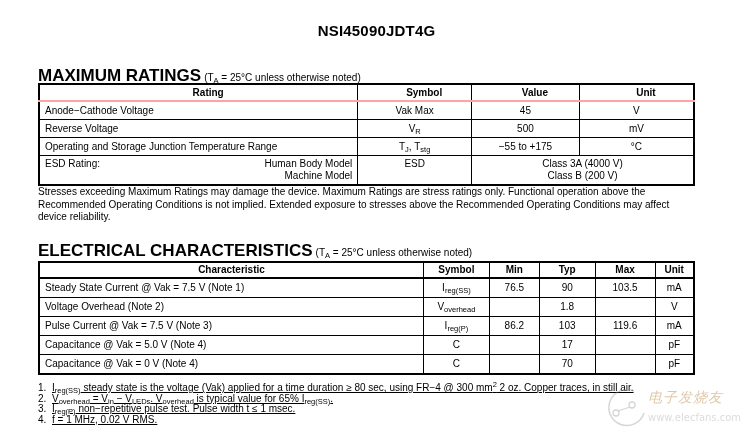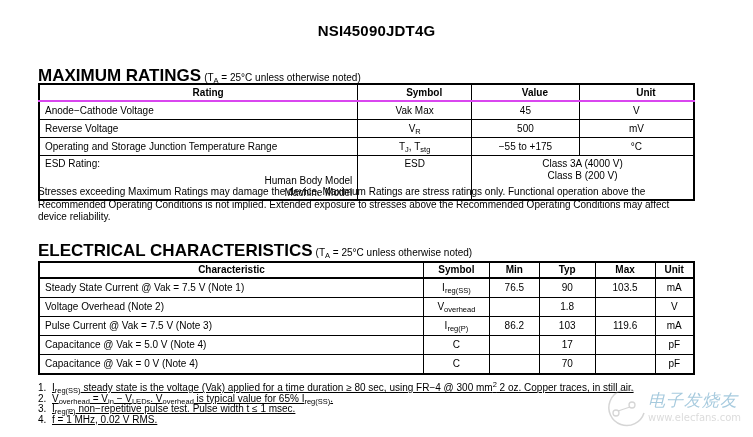--- a/index.html
+++ b/index.html
@@ -12,32 +12,32 @@
   .heading .cond { font-size: 10px; }
   sub { font-size: 7.5px; vertical-align: -2px; line-height: 0; }
   sup { font-size: 7.5px; vertical-align: 4px; line-height: 0; }
   table { position: absolute; border-collapse: collapse; font-size: 10px; }
   td, th { border: 1px solid #000; padding: 0 5px; height: 17px; line-height: 12px; }
   th { font-weight: bold; text-align: center; }
   .tbl { border: 2px solid #000; }
   .c { text-align: center; }
   .l { text-align: left; }
   #t1 { top: 83px; left: 38px; width: 657px; }
-  #t1 .hdr th { border-bottom: 2px solid #d946ef; height: 15px; padding-left: 24px; }
+  #t1 .hdr th { border-bottom: 2px solid #fca5a5; height: 15px; padding-left: 24px; }
   #t1 .esd td { height: 26px; vertical-align: top; padding-top: 2px; }
-  .esd-models { float: right; text-align: right; margin-top: 17px; }
+  .esd-models { float: right; text-align: right; }
   .note-para { position: absolute; left: 38px; top: 186px; width: 660px; font-size: 10px; line-height: 12.5px; }
   #t2 { top: 261px; left: 38px; width: 657px; }
   #t2 .hdr th { border-bottom: 2px solid #000; height: 14px; }
   #t2 td { height: 18px; }
   .notes { position: absolute; left: 38px; top: 383px; font-size: 10px; line-height: 10.5px; }
   .notes div { white-space: nowrap; text-decoration: underline; }
   .notes .num { display: inline-block; width: 14px; }
   .watermark { position: absolute; left: 604px; top: 387px; width: 145px; height: 45px; opacity: 0.35; }
-  .wm-cn { position: absolute; left: 44px; top: 2px; font-size: 17px; font-style: italic; color: #0369a1; letter-spacing: 1px; font-family: Liberation Sans, sans-serif; }
+  .wm-cn { position: absolute; left: 44px; top: 2px; font-size: 14px; font-style: italic; color: #a16207; letter-spacing: 1px; font-family: Liberation Sans, sans-serif; }
   .wm-url { position: absolute; left: 44px; top: 25px; font-size: 10px; color: #999; font-family: "DejaVu Sans", sans-serif; }
 </style>
 </head>
 <body>
 
 <div class="title">NSI45090JDT4G</div>
 
 <div class="heading" style="top:66px;">
   <b>MAXIMUM RATINGS</b>
   <span class="cond"><span>(T</span><sub>A</sub><span> = 25°C unless otherwise noted)</span></span>

